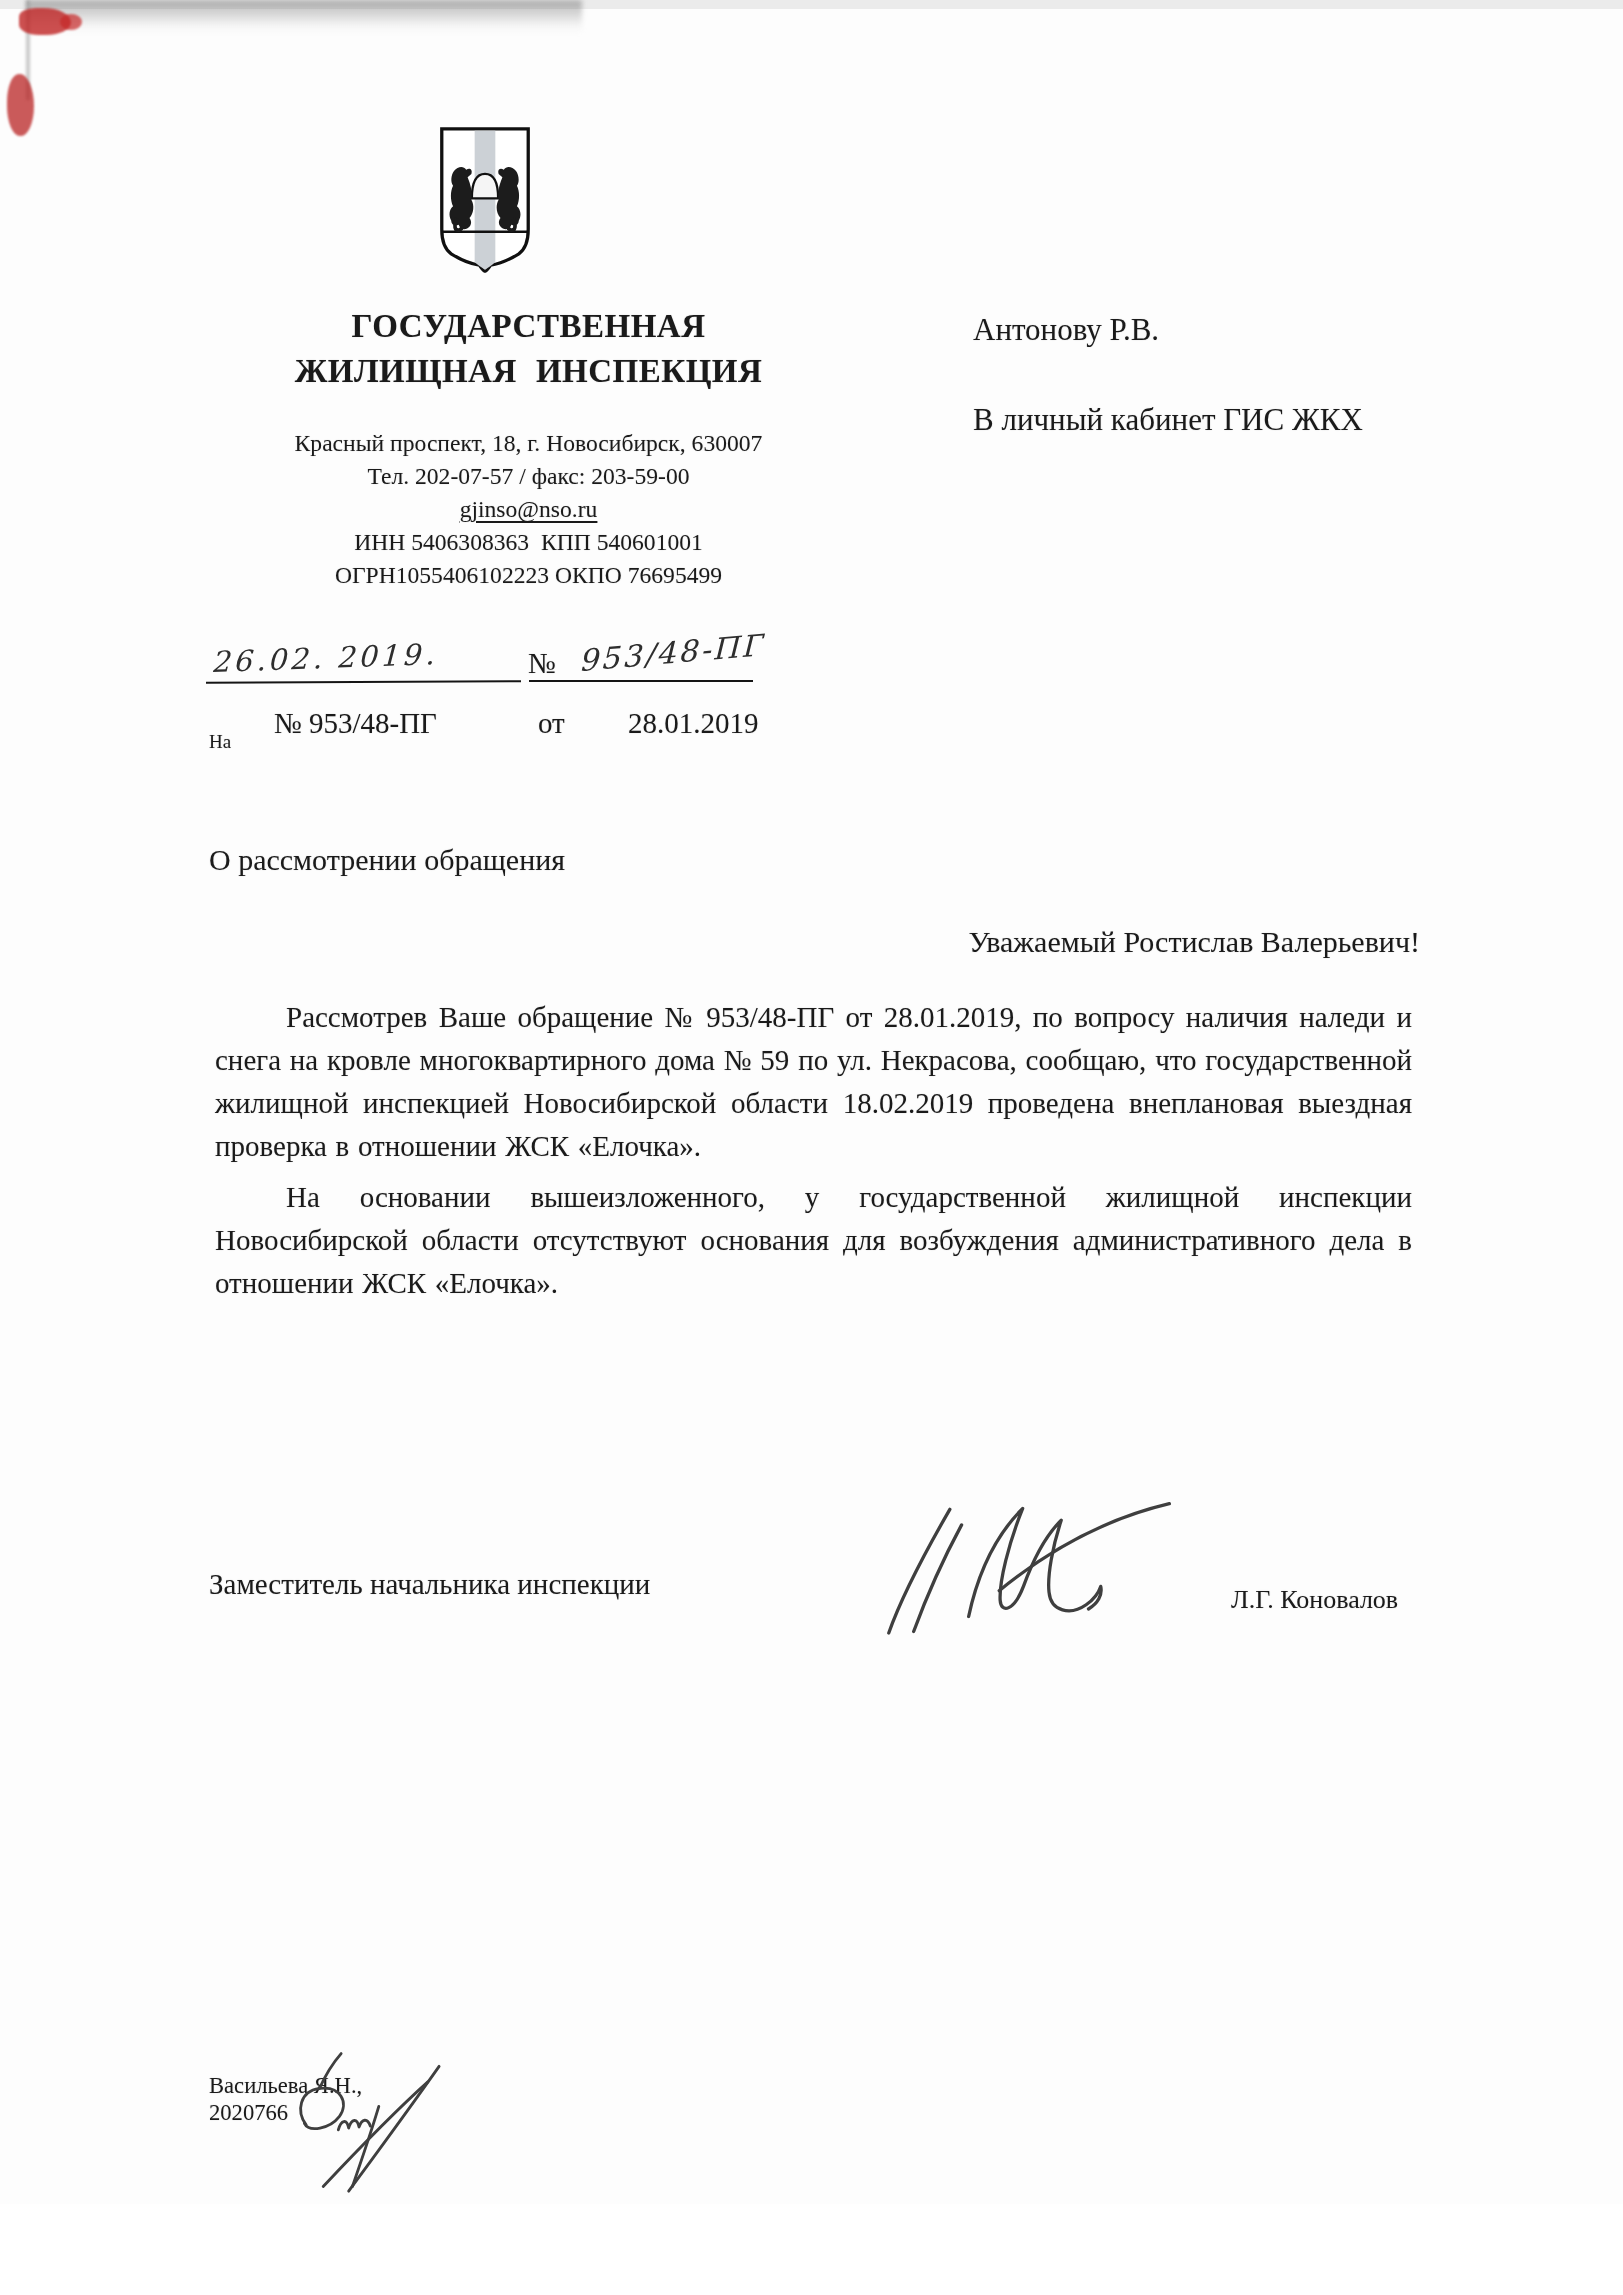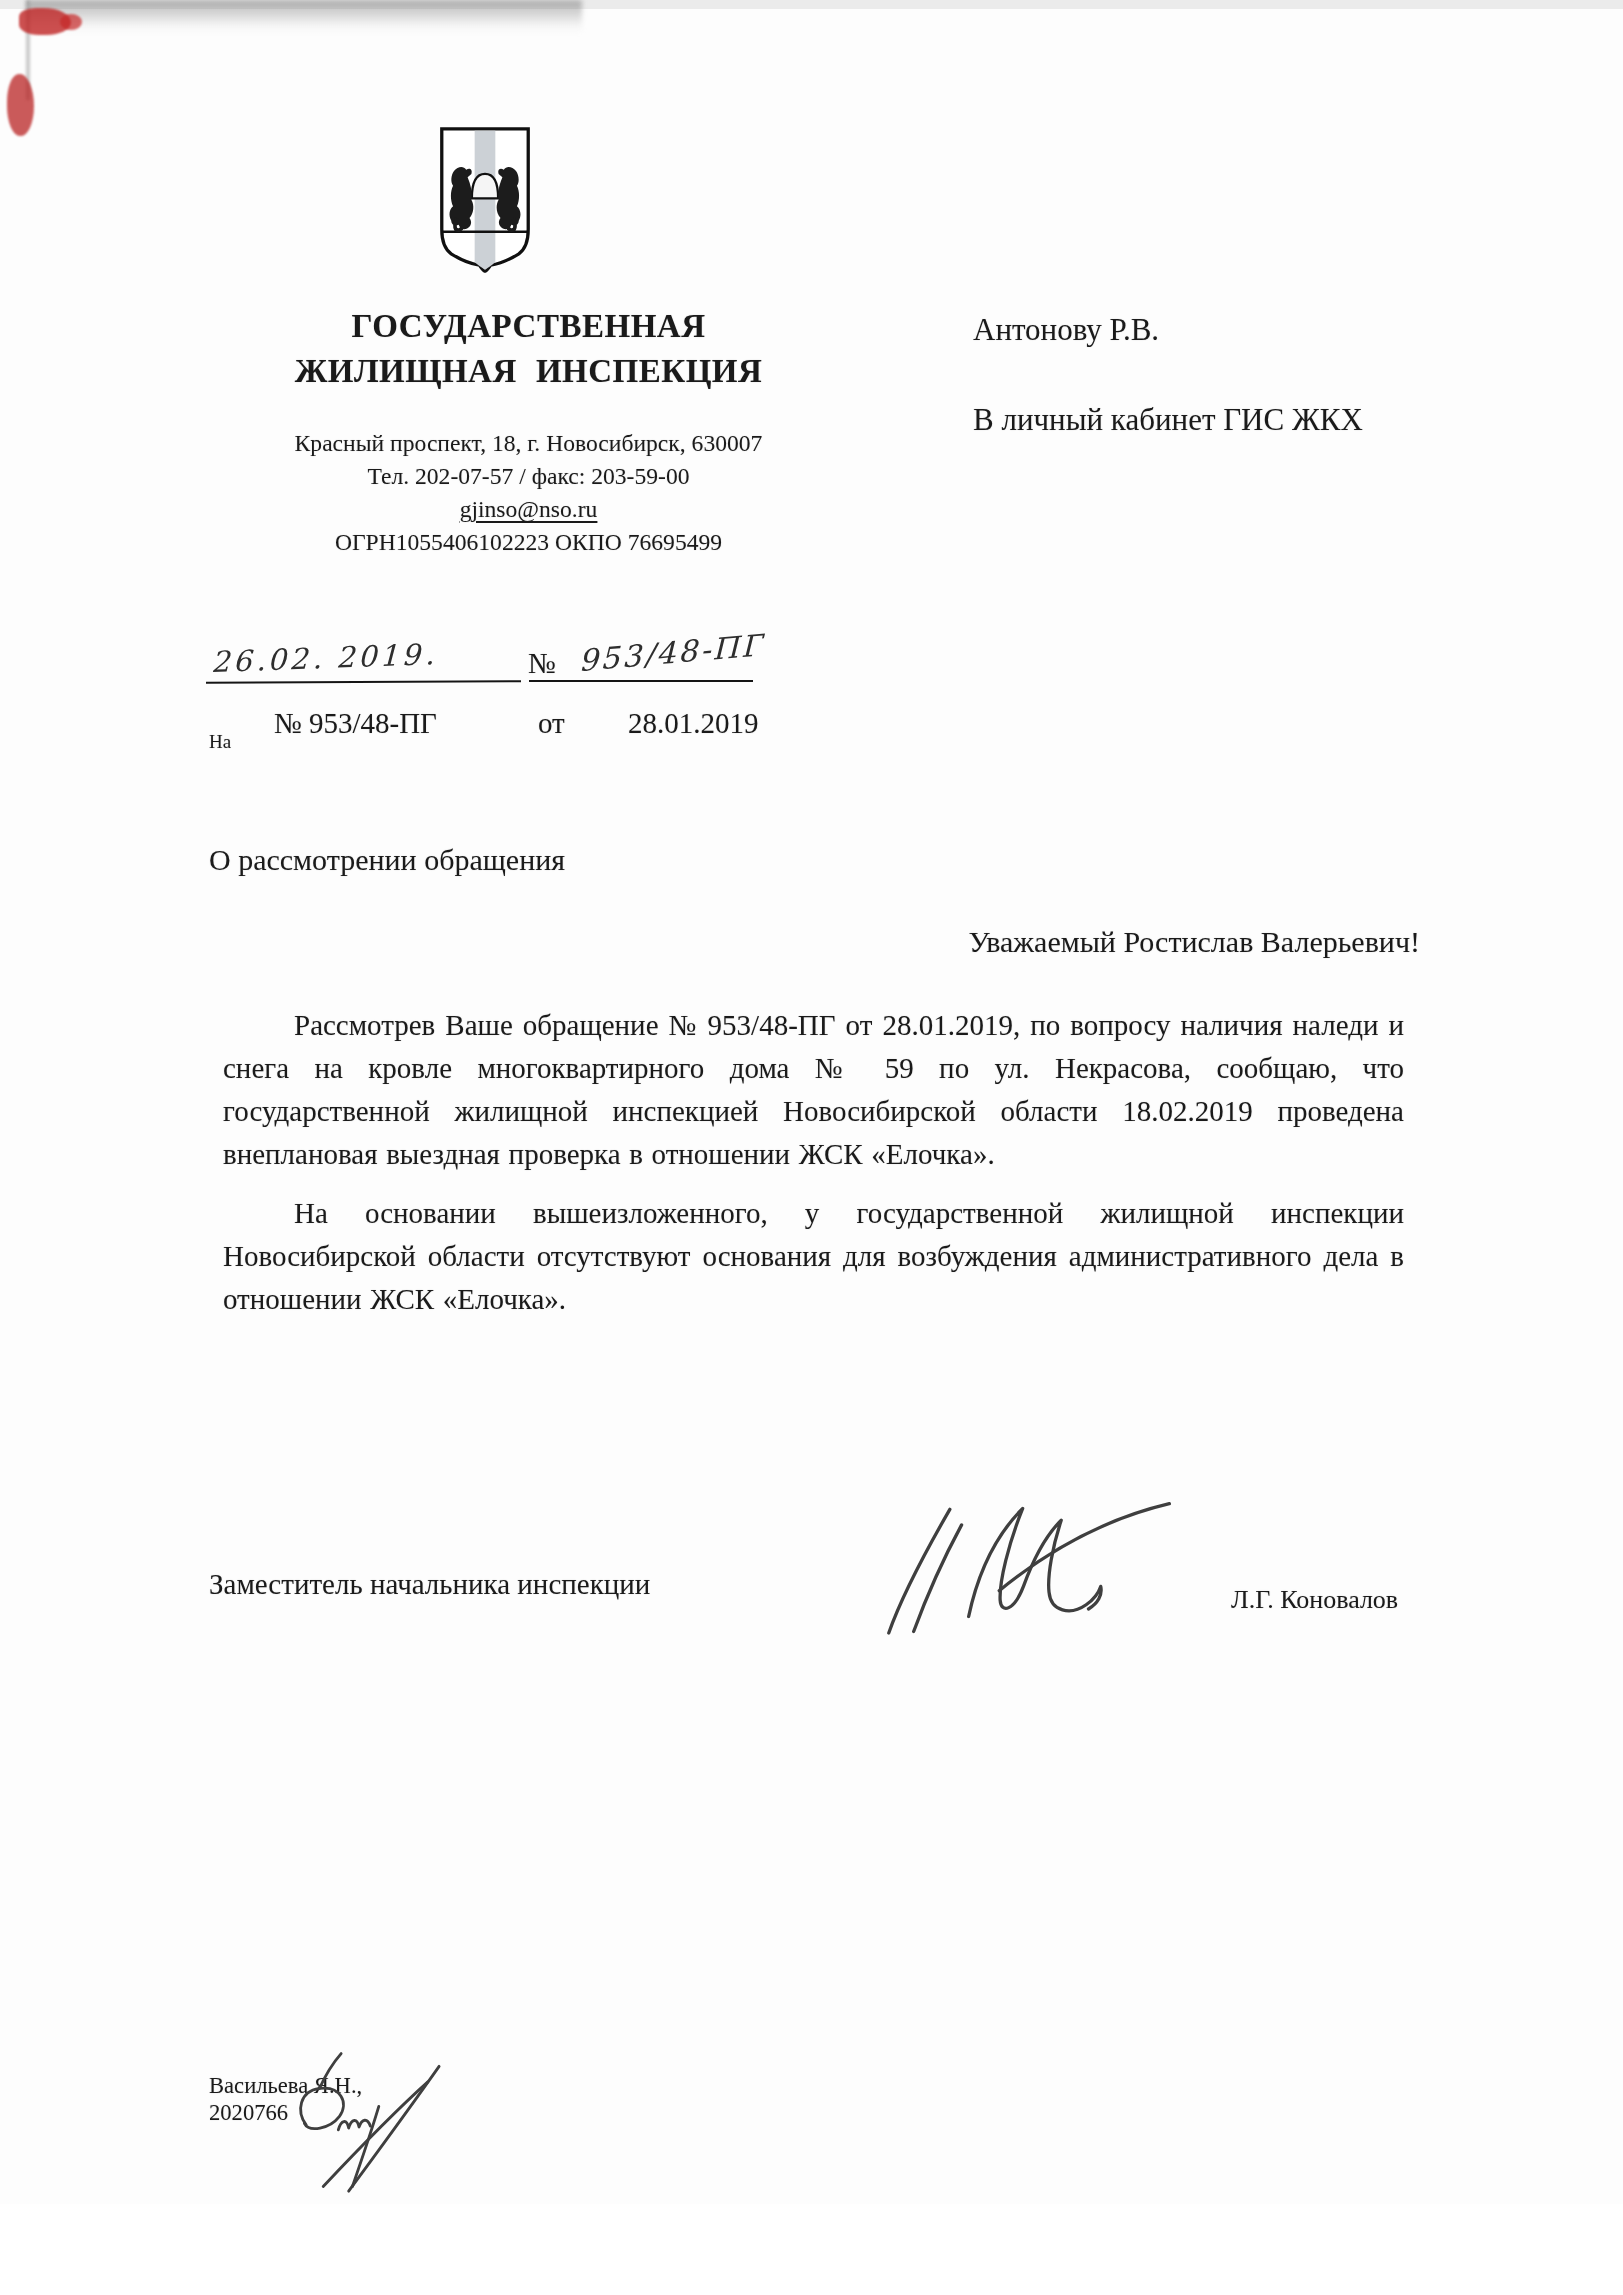--- a/index.html
+++ b/index.html
@@ -49,21 +49,21 @@
   
   .ref-prefix { left:209px;  top:731px; font-size:19px; }
   .ref-number { left:274px;  top:707px; font-size:29px; }
   .ref-ot     { left:522px; top:707px; font-size:29px;margin-left:16px; }
   .ref-date   { left:628px; top:707px; font-size:29px; }
 
   .subject    { left:209px; top:843px; font-size:30px; white-space:nowrap; }
   .salutation { left:207px; top:925px; width:1213px; text-align:right; font-size:30px; }
 
   .body-text { left:207px; top:988px; width:1213px; }
-  .body-text p { margin:16px; font-size:29px; line-height:43px; text-align:justify; text-indent:71px; word-spacing:1.4px; }
+  .body-text p { margin:8px; font-size:29px; line-height:43px; text-align:justify; text-indent:71px; word-spacing:1.4px; }
 
   
   .sig-position { left:209px;  top:1568px; font-size:29px; white-space:nowrap; }
   .sig-name     { left:1231px; top:1585px; font-size:26px; white-space:nowrap; }
   .sig-svg      { left:853px; top:1499px; width:330px; height:141px; }
 
   
   .executor { left:209px; top:2072px; font-size:22.6px; line-height:27px; }
   .paraph-svg { left:278px; top:2045px; width:179px; height:151px; }
 
@@ -109,20 +109,21 @@
     <div class="org-title">
       <div>ГОСУДАРСТВЕННАЯ</div>
       <div>ЖИЛИЩНАЯ ИНСПЕКЦИЯ</div>
     </div>
     <div class="org-addr">
       <div>Красный проспект, 18, г. Новосибирск, 630007</div>
       <div>Тел. 202-07-57 / факс: 203-59-00</div>
       <div class="email-line">
         <span>gjinso@nso.ru</span>
       </div>
+      <div>ИНН 5406308363&nbsp; КПП 540601001</div>
       <div>ОГРН1055406102223 ОКПО 76695499</div>
     </div>
   </div>
 
   <div class="abs rcpt-name txt">Антонову Р.В.</div>
   <div class="abs rcpt-channel txt">В личный кабинет ГИС ЖКХ</div>
 
   <div class="abs hand hand-date">26.02. 2019.</div>
   <div class="abs no-sign txt">№</div>
   <div class="abs hand hand-number">953/48-ПГ</div>

